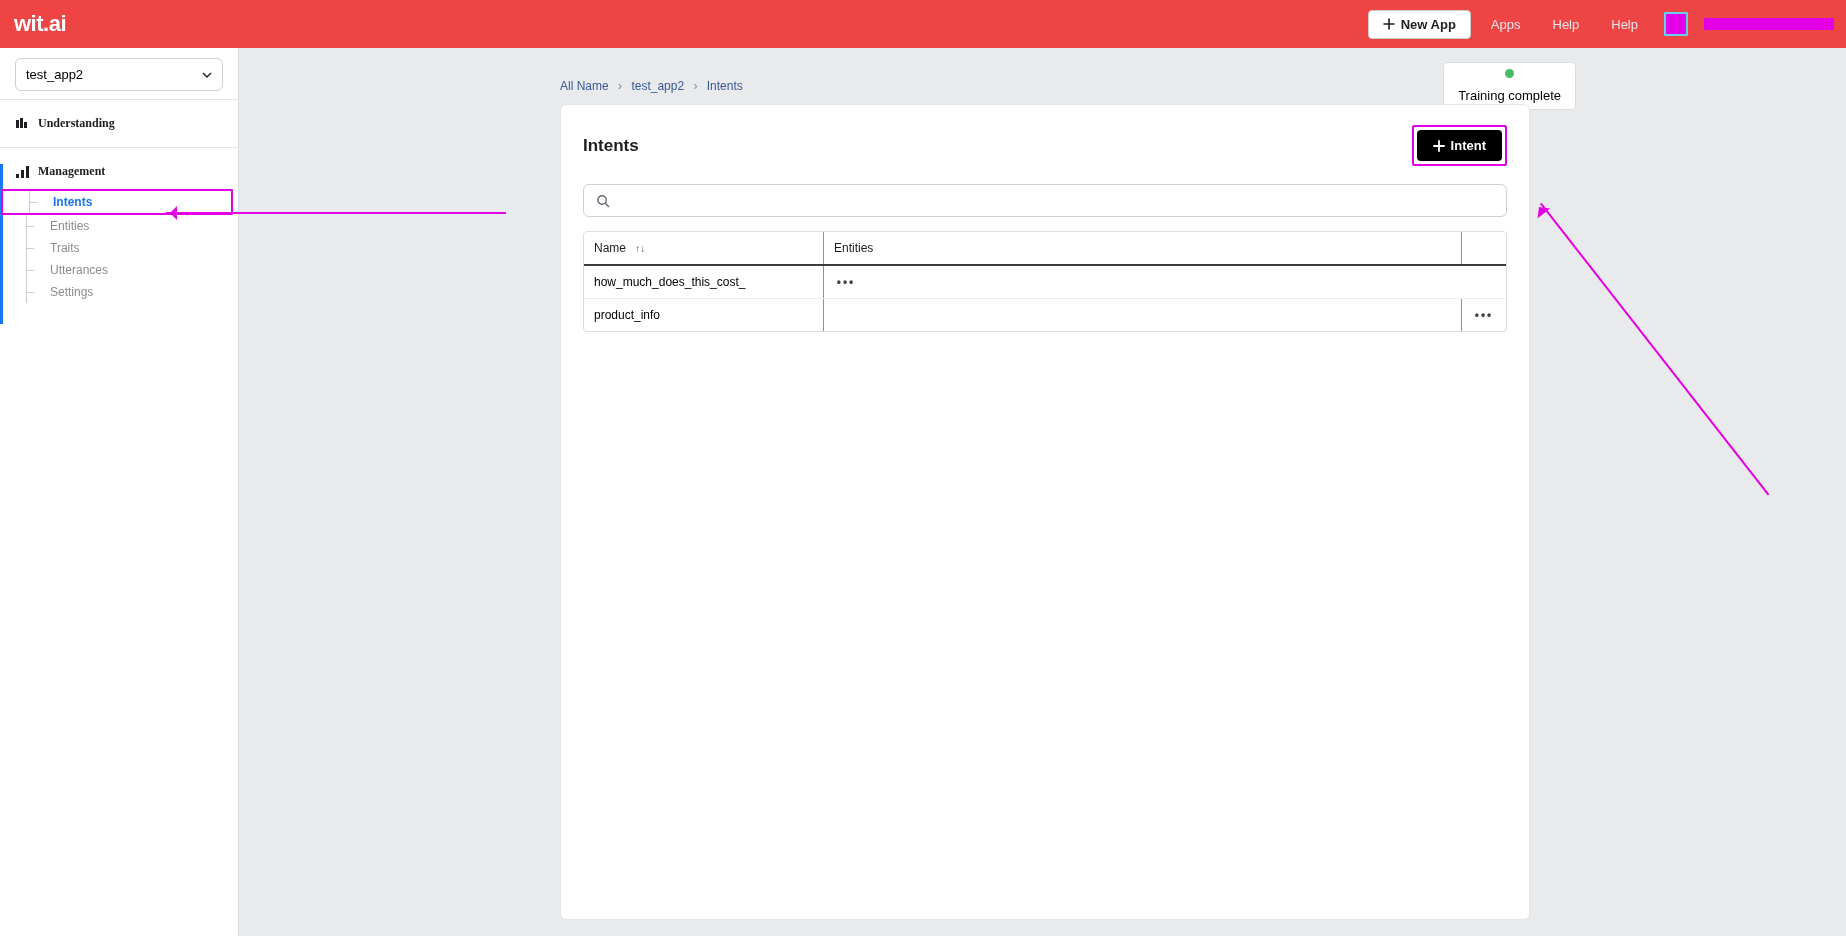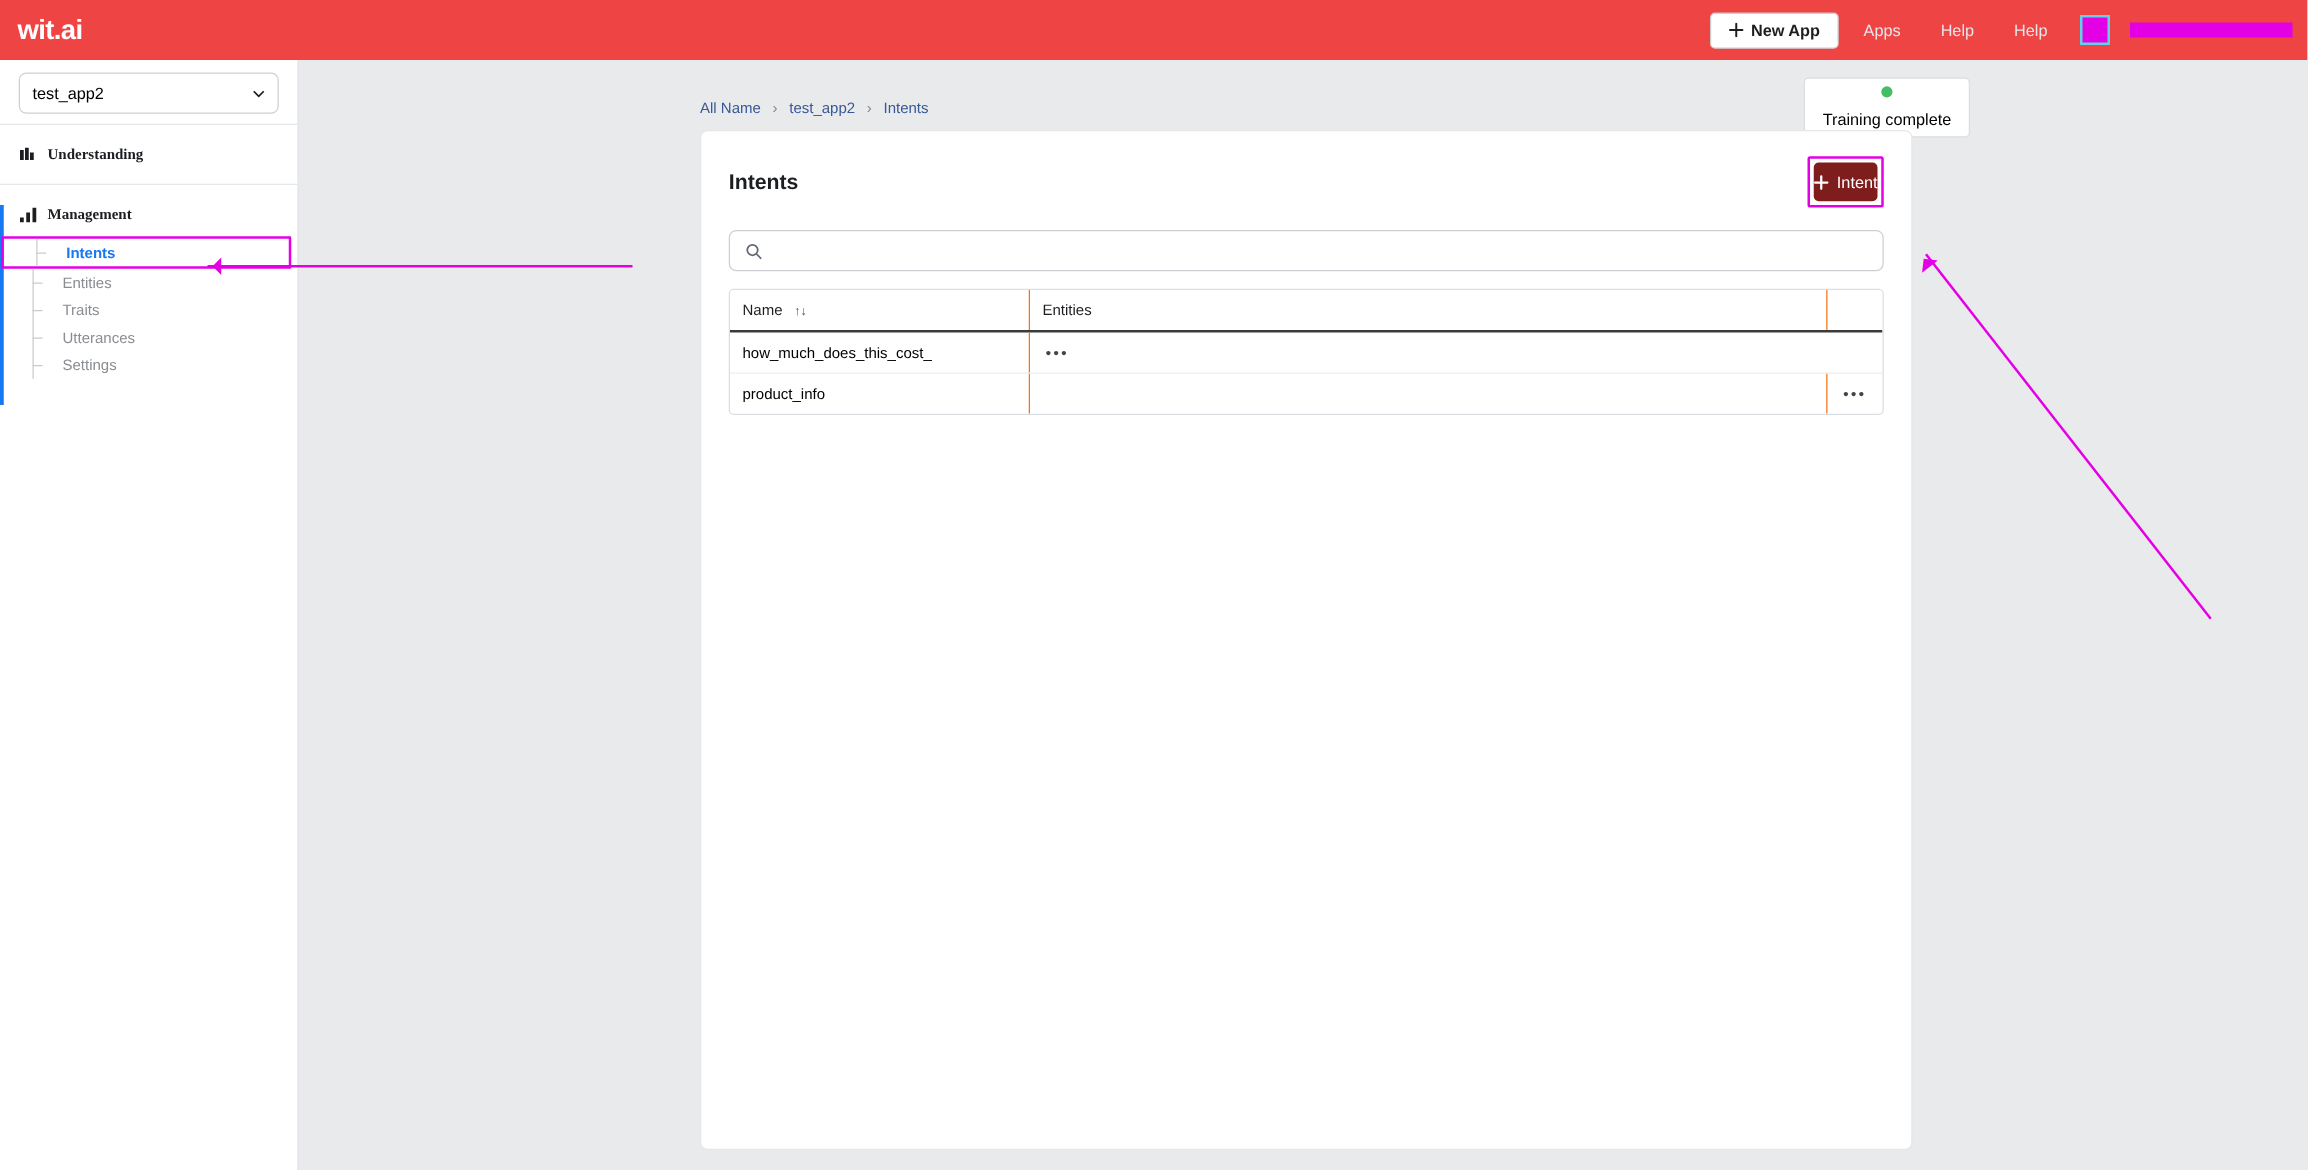--- a/index.html
+++ b/index.html
@@ -210,27 +210,27 @@
   font-size: 17px;
   font-weight: 700;
   color: #1c1e21;
 }
 .intent-btn-wrap {
   border: 2px solid #e400e4;
   padding: 3px;
   border-radius: 2px;
 }
 .intent-btn {
-  background: #7f1d1d;
+  background: #000000;
   color: #fff;
   border: none;
   border-radius: 4px;
-  padding: 8px 0;
-  font-size: 13px;
-  font-weight: 400;
+  padding: 8px 16px;
+  font-size: 13px;
+  font-weight: 700;
   display: flex;
   align-items: center;
   gap: 6px;
   cursor: pointer;
 }
 .search-wrap {
   border: 1px solid #ccd0d5;
   border-radius: 6px;
   padding: 8px 12px;
   display: flex;

